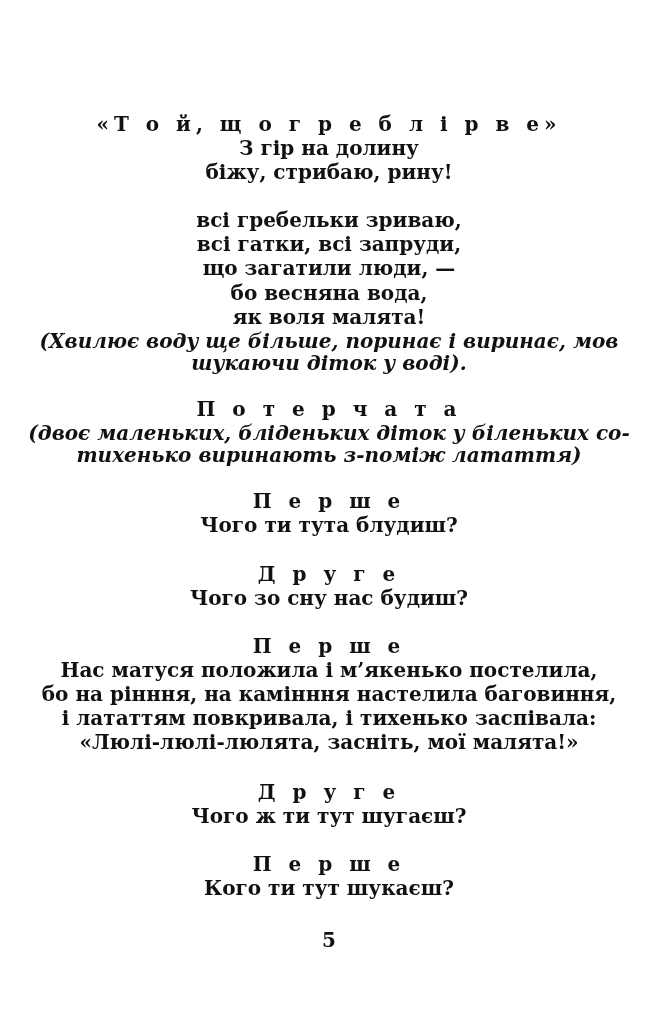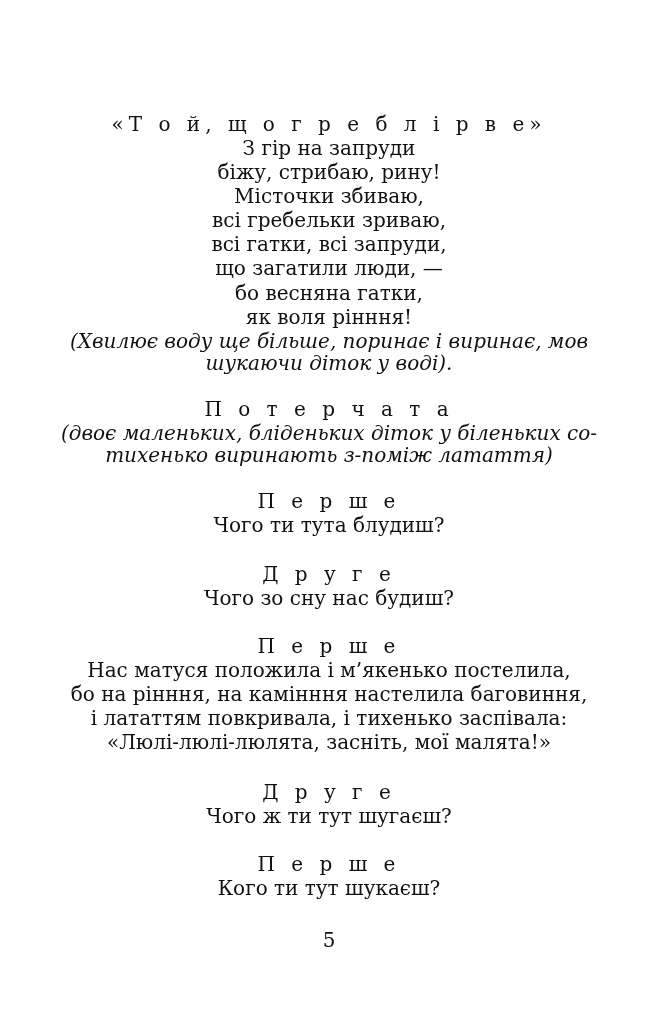--- a/index.html
+++ b/index.html
@@ -1,37 +1,36 @@
 <!DOCTYPE html>
 <html><head>
 <meta charset="utf-8">
 <style>
   html, body { margin: 0; padding: 0; background: #ffffff; }
   body { width: 658px; height: 1024px; position: relative; overflow: hidden;
          font-family: "DejaVu Serif", "Liberation Serif", serif; color: #111; }
-  .page { position: absolute; left: 0; top: 0; width: 658px; height: 1024px; }
+  .page { position: absolute; left: 0; top: 0; width: 658px; height: 1024px; font-weight: bold; }
   .line { position: absolute; left: 0; width: 658px; text-align: center;
           font-size: 20px; line-height: 24px; white-space: nowrap; }
   .speaker { letter-spacing: 5px; }
   .stage { font-style: italic; font-size: 20px; line-height: 22px; }
   .pagenum { font-size: 20px; }
 </style>
 </head>
 <body>
 
 <div class="page">
   <div class="line speaker" style="top:112px">«Т о й,  щ о  г р е б л і р в е»</div>
-  <div class="line" style="top:136px">З гір на запруди</div>
+  <div class="line" style="top:136px">З гір на долину</div>
   <div class="line" style="top:160px">біжу, стрибаю, рину!</div>
-  <div class="line" style="top:184px">Місточки збиваю,</div>
   <div class="line" style="top:208px">всі гребельки зриваю,</div>
   <div class="line" style="top:232px">всі гатки, всі запруди,</div>
   <div class="line" style="top:256px">що загатили люди, —</div>
-  <div class="line" style="top:281px">бо весняна гатки,</div>
-  <div class="line" style="top:305px">як воля рінння!</div>
+  <div class="line" style="top:281px">бо весняна вода,</div>
+  <div class="line" style="top:305px">як воля малята!</div>
   <div class="line stage" style="top:330px">(Хвилює воду ще більше, поринає і виринає, мов</div>
   <div class="line stage" style="top:352px">шукаючи діток у воді).</div>
 
   <div class="line speaker" style="top:397px">П о т е р ч а т а</div>
   <div class="line stage" style="top:422px">(двоє маленьких, бліденьких діток у біленьких со-</div>
   <div class="line stage" style="top:444px">тихенько виринають з-поміж латаття)</div>
 
   <div class="line speaker" style="top:489px">П е р ш е</div>
   <div class="line" style="top:513px">Чого ти тута блудиш?</div>
 

